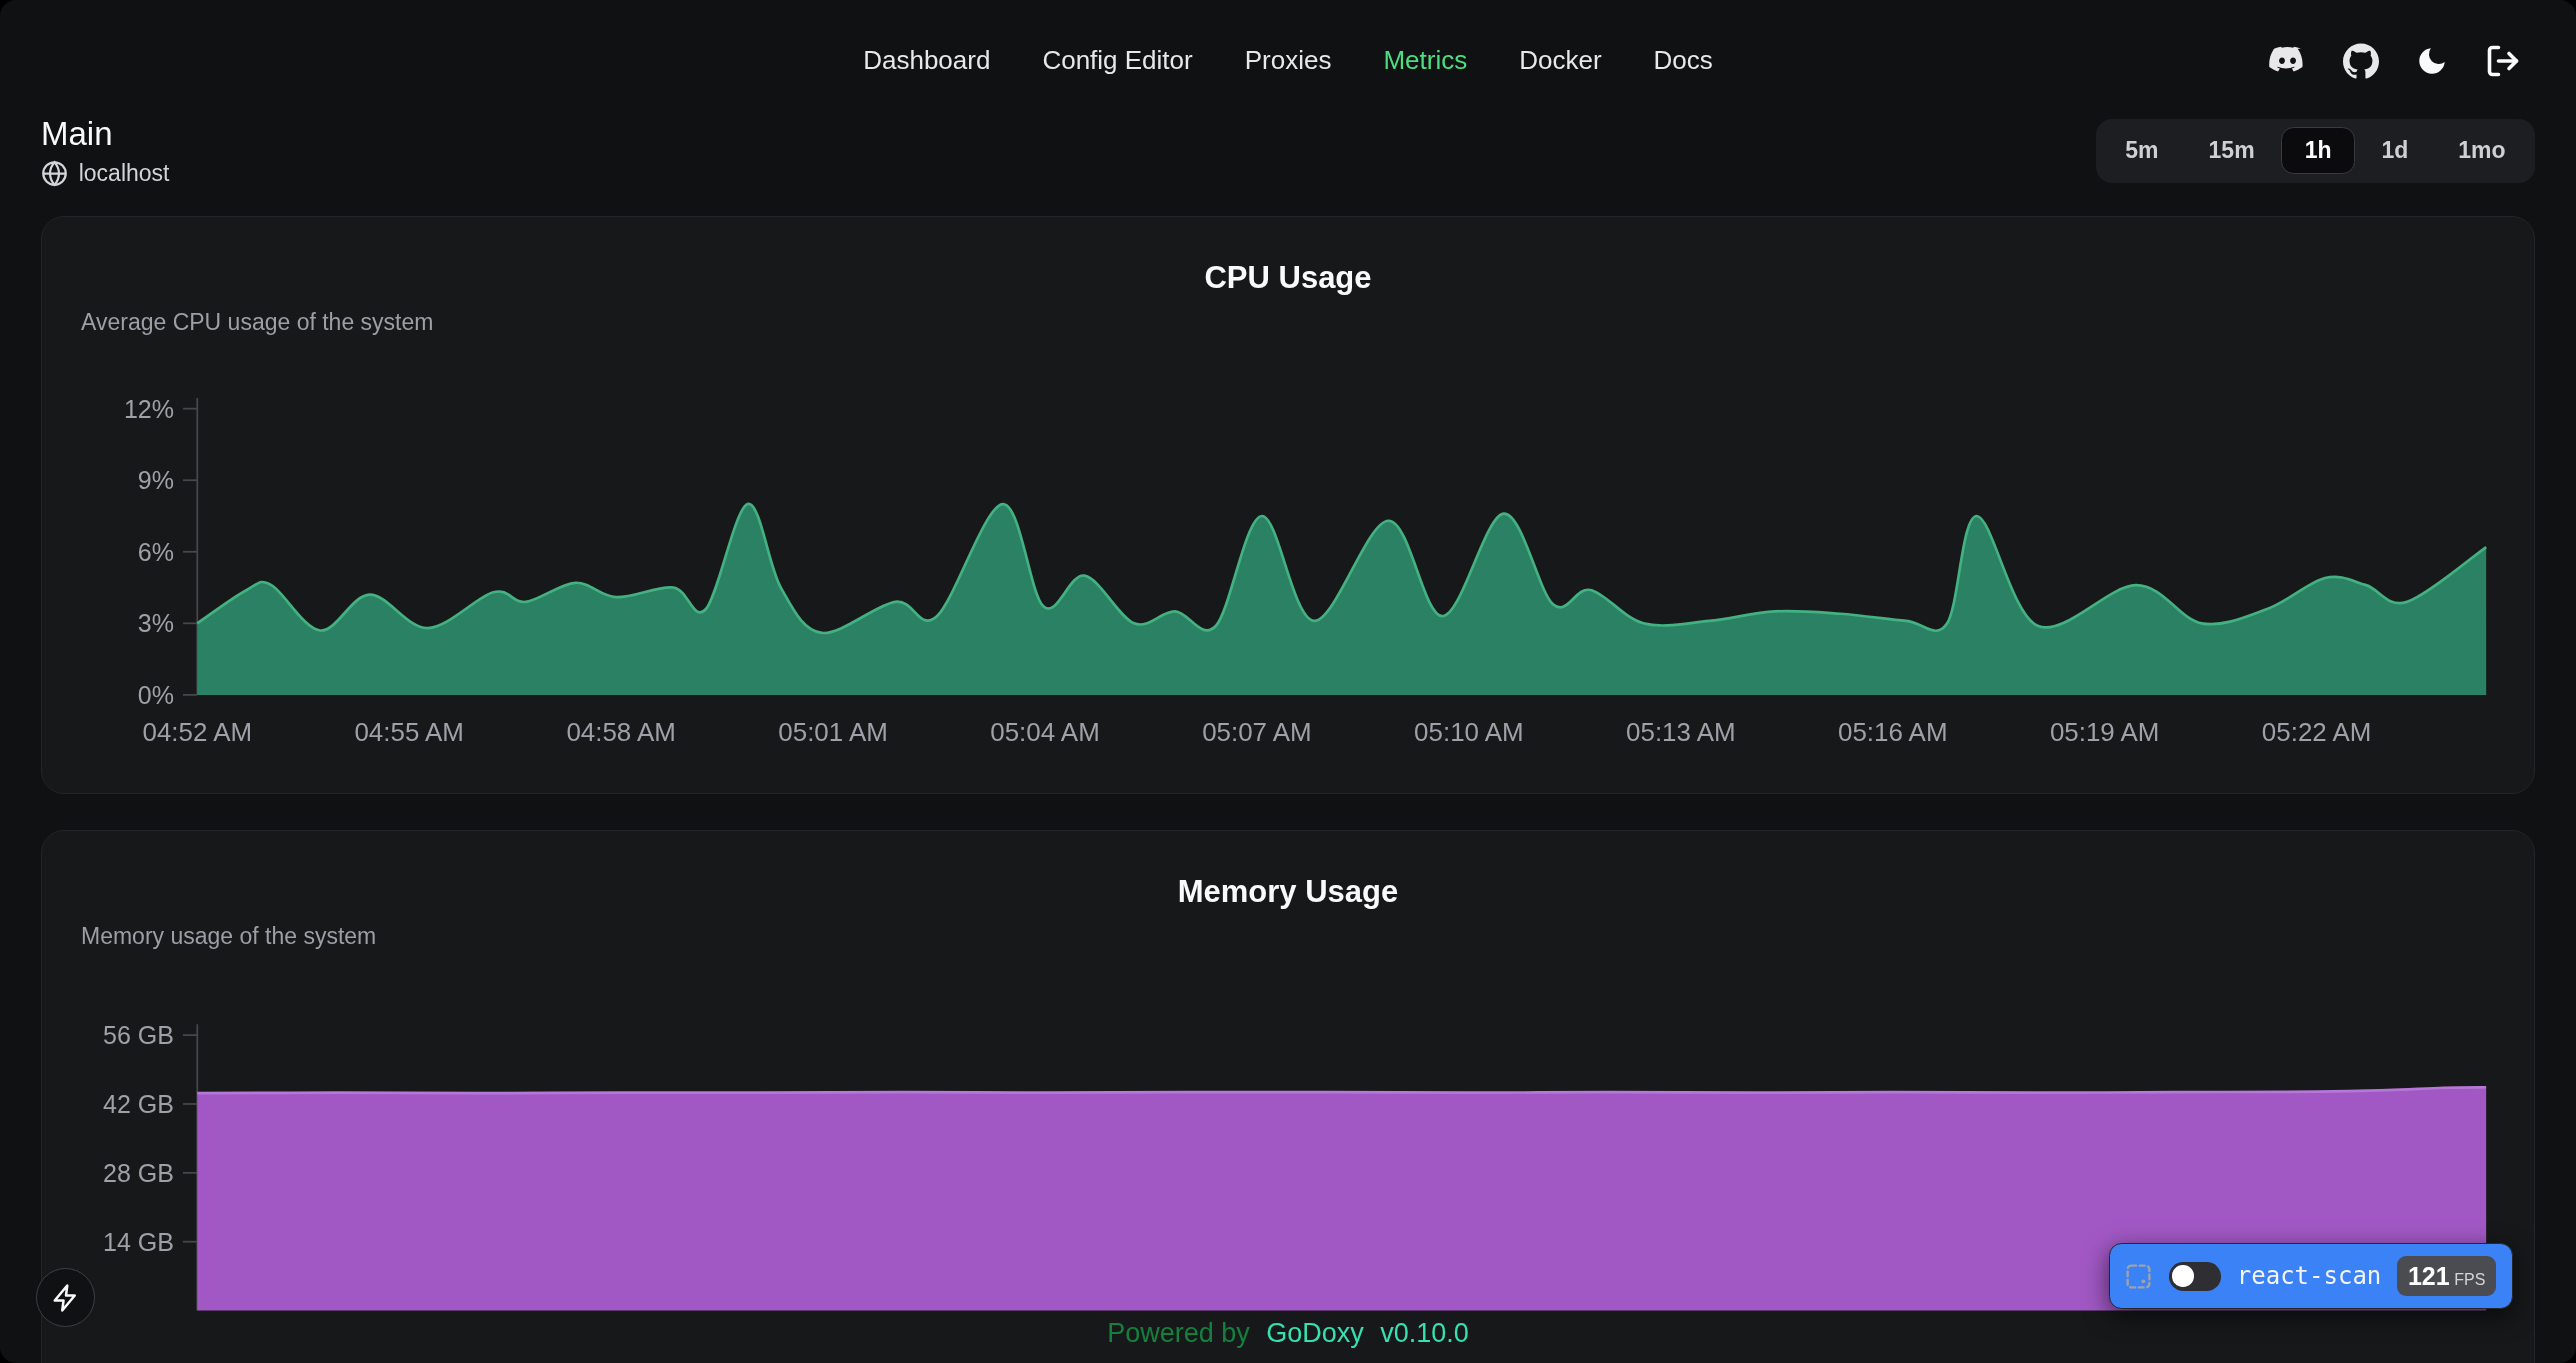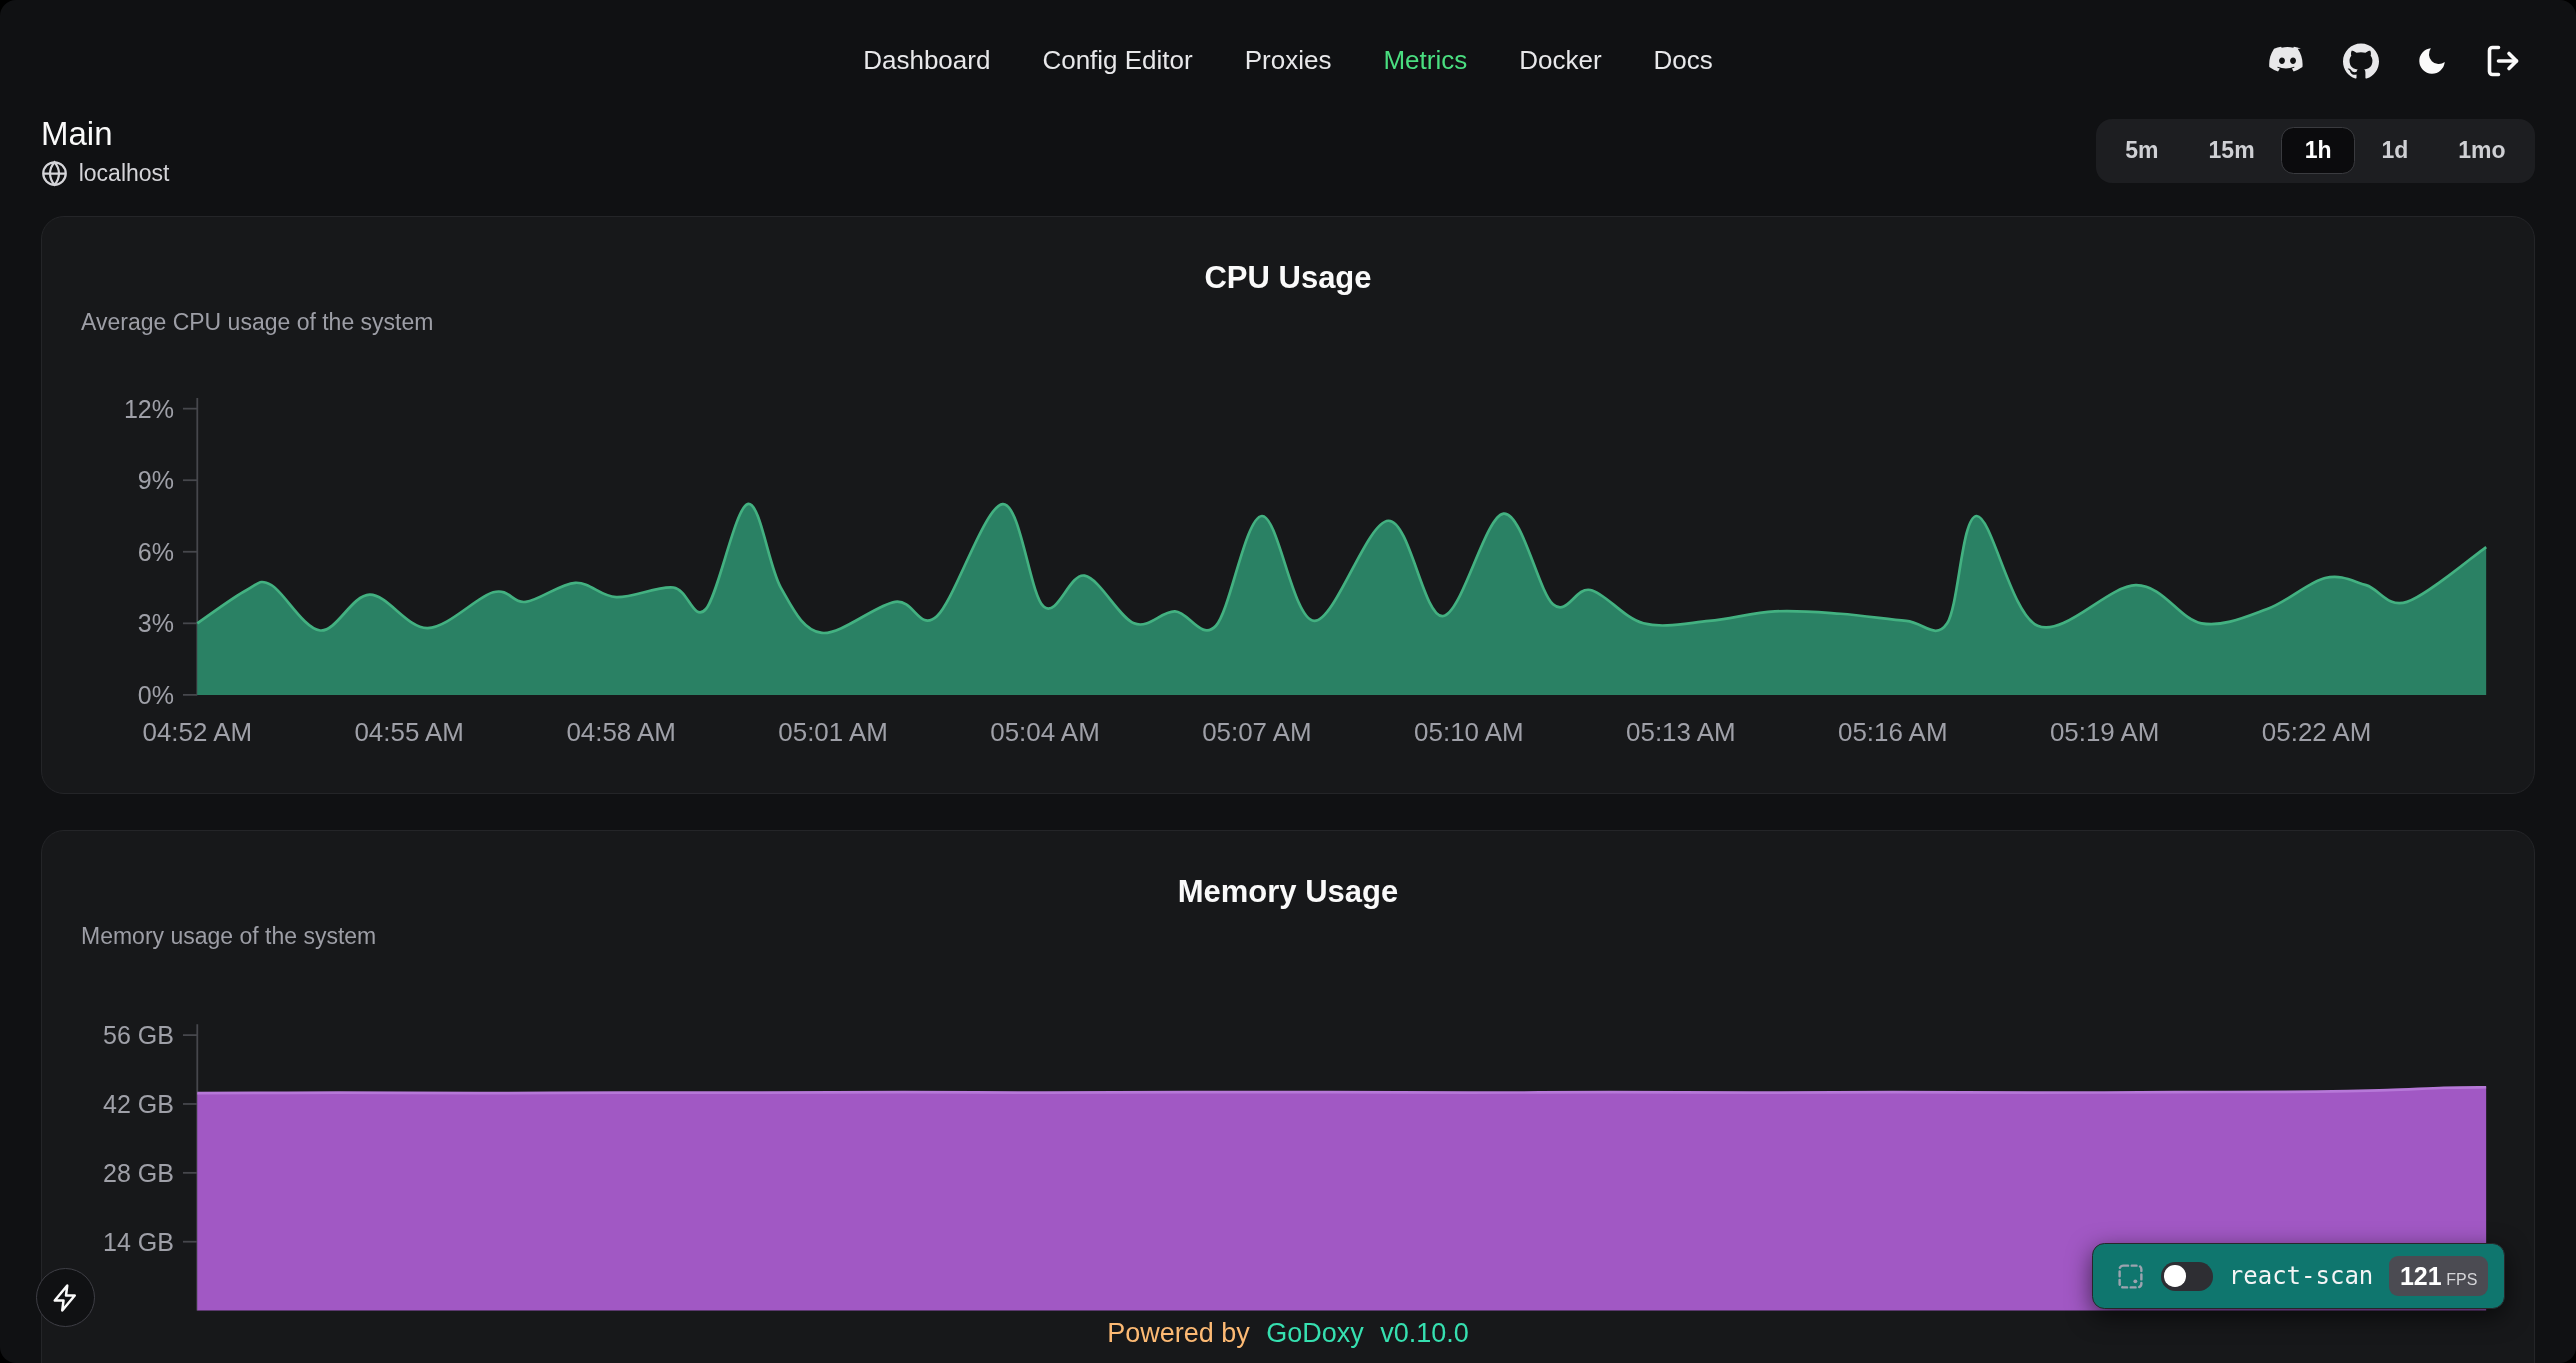--- a/index.html
+++ b/index.html
@@ -35,33 +35,33 @@
   .card.cpu { height:578px; }
   .card.mem { height:578px; margin-top:36px; }
   .card-title { font-size:31px; font-weight:600; color:#fafafa; line-height:36px;text-align:center; }
   .card-subtitle { margin-top:12.5px; font-size:23px; color:#9d9ea6; line-height:27px; }
   .chart-svg { display:block; margin-top:25px; }
   svg text { font-family:"Liberation Sans", sans-serif; }
 
   
   .footer { position:absolute; left:0; right:0; bottom:14.3px; text-align:center;
             font-size:27px; z-index:40; }
-  .footer .powered { color:#fdba74;text-align:right; }
+  .footer .powered { color:#15803d;text-align:right; }
   .footer .brand { color:#36e0b0; margin:16px 9px; cursor:pointer; }
   .footer .version { color:#36e0b0; }
 
   
   .flash-btn { position:absolute; left:36px; bottom:36px; width:59px; height:59px;
                border-radius:50%; border:1.8px solid #3f3f46; background:#101113;
                display:flex; align-items:center; justify-content:center; cursor:pointer; z-index:50; }
 
   
-  .react-scan { position:absolute; right:71px; bottom:54px; height:66px; z-index:50;
-                display:flex; align-items:center; gap:16px; padding:0 16px 0 23px;
-                background:#0f766e; border:0.9px solid #27272a; border-radius:12.5px;
+  .react-scan { position:absolute; right:63px; bottom:54px; height:66px; z-index:50;
+                display:flex; align-items:center; gap:16px; padding:0 16px 0 14px;
+                background:#3b82f6; border:0.9px solid #27272a; border-radius:12.5px;
                 box-shadow:0 7.2px 25px rgba(0,0,0,.6); }
   .rs-toggle { position:relative; width:52px; height:29px; border-radius:14.3px; background:#2e2e33; cursor:pointer; }
   .rs-knob { position:absolute; left:3.6px; top:3.6px; width:21.5px; height:21.5px; border-radius:50%; background:#fff; }
   .rs-label { font-family:"DejaVu Sans Mono", monospace; font-size:24px; color:#f4f4f5; }
   .rs-badge { display:flex; align-items:baseline; gap:4.5px; background:#4b4b52;
               border-radius:9px; padding:5.4px 10.7px; }
   .rs-fps { font-size:25px; font-weight:700; color:#ffffff; }
   .rs-unit { font-size:16px; color:#d4d4d8; }
 </style>
 </head>

